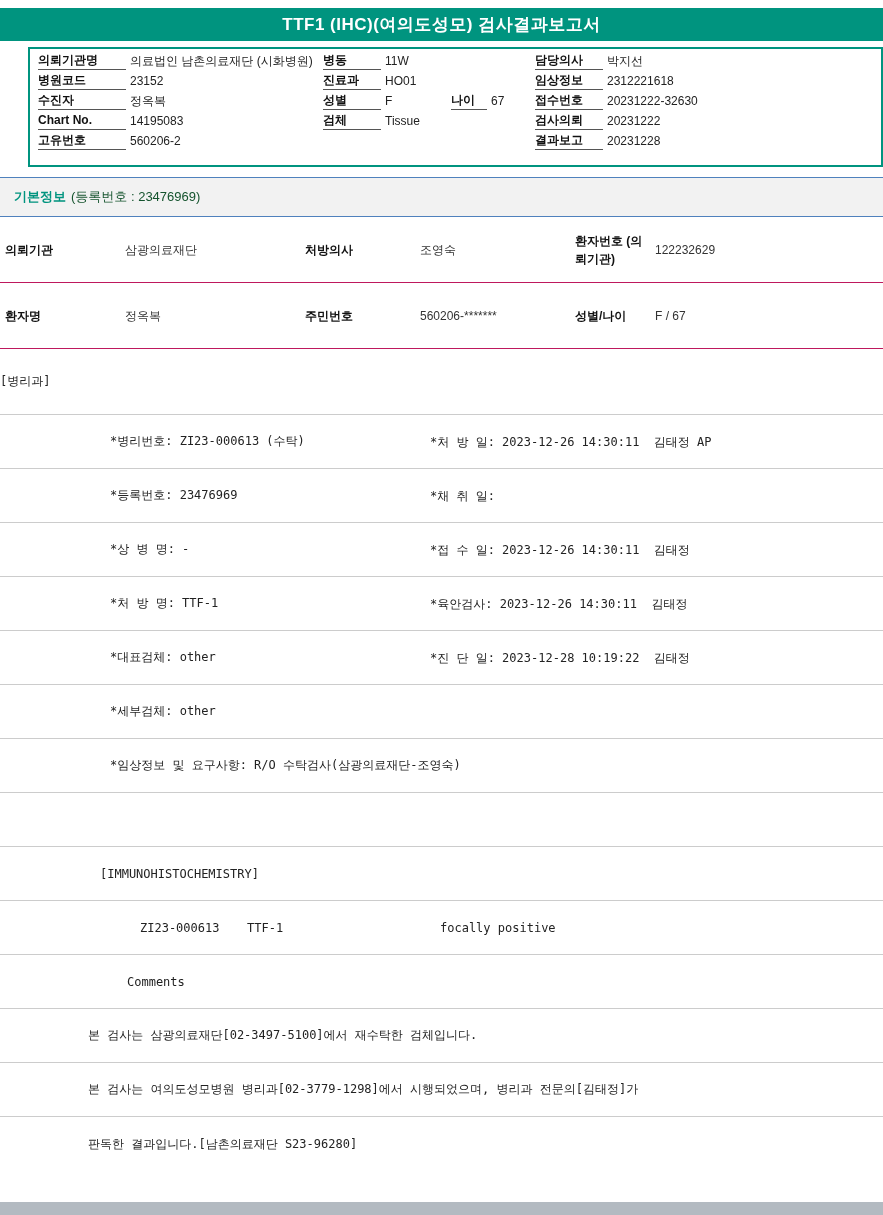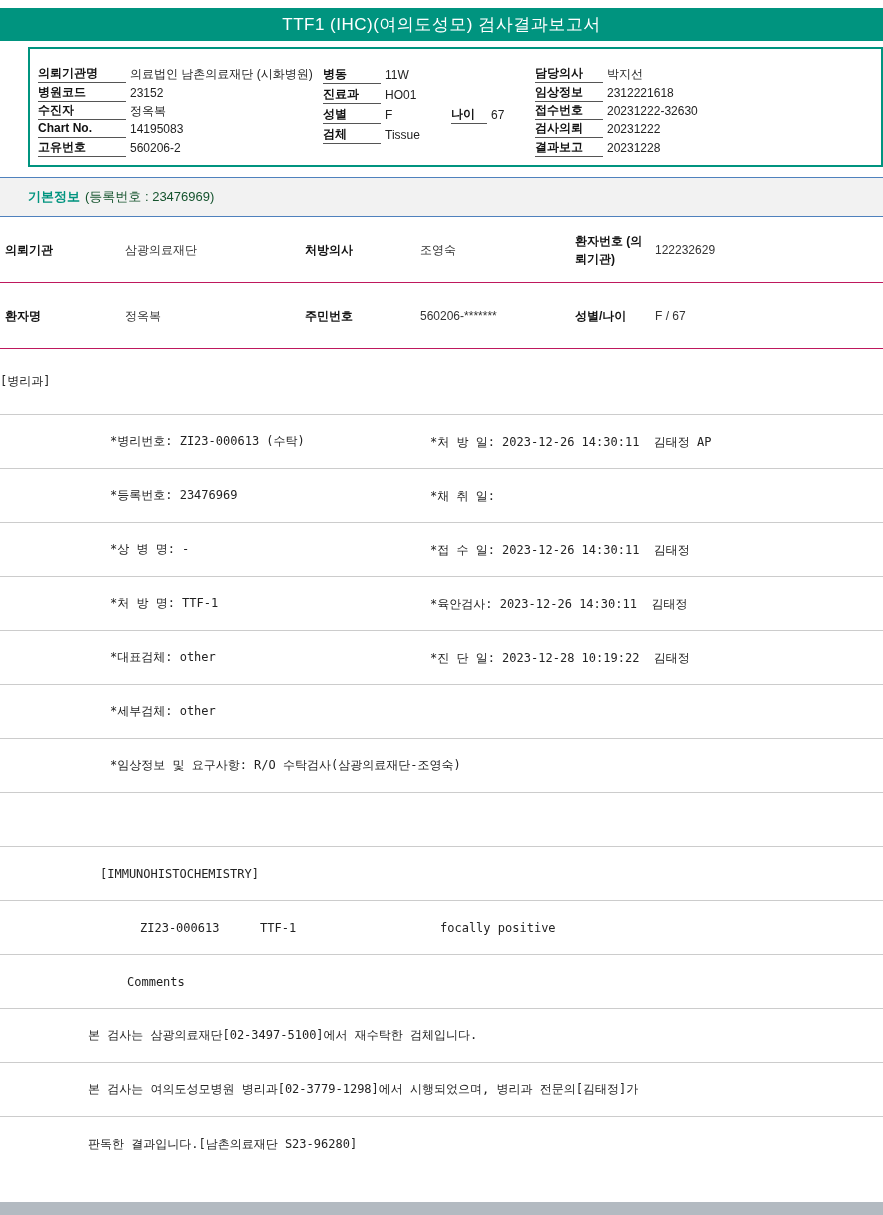--- a/index.html
+++ b/index.html
@@ -7,27 +7,27 @@
   body {
     width:883px; height:1215px; position:relative; overflow:hidden;
     font-family:"Liberation Sans","DejaVu Sans",sans-serif; color:#222222;
   }
 
   
   .banner {
     margin-top:8px; height:33px; background:#00947F;
     display:flex; align-items:center; justify-content:center;
   }
-  .banner h1 { color:#ffffff; font-size:17px; font-weight:normal; letter-spacing:.5px; }
+  .banner h1 { color:#ffffff; font-size:17px; font-weight:bold; letter-spacing:.5px; }
 
   
   .info-box {
     margin:6px 0 0 28px; height:120px;
     border:2px solid #00947F;
-    display:flex; padding:16px 0 8px 8px; font-size:12px;
+    display:flex; padding:2px 0 8px 8px; font-size:12px;
   }
   .info-col { display:flex; flex-direction:column; }
   .info-col-left  { width:285px; }
   .info-col-mid   { width:212px; }
   .info-col-right { flex:1; }
   .info-row { height:20px; display:flex; align-items:center; }
   .info-label {
     display:inline-block; font-weight:bold; color:#111;
     border-bottom:1px solid #555; line-height:17px;
   }
@@ -35,21 +35,21 @@
   .w-m { width:58px; }
   .w-r { width:68px; }
   .w-age { width:36px; margin-left:20px; }
   .info-value { margin-left:4px; color:#222; white-space:nowrap; }
   .val-sex { display:inline-block; width:46px; }
 
   
   .section-bar {
     margin-top:10px; height:40px; background:#F2F2F2;
     border-top:1px solid #4F81BD; border-bottom:1px solid #4F81BD;
-    display:flex; align-items:center; padding-left:28px; font-size:13px;
+    display:flex; align-items:center; padding-left:14px; font-size:13px;
   }
   .section-title { color:#00947F; font-weight:bold; }
   .section-sub { color:#14532d; margin-left:5px; }
 
   
   .pt-row {
     display:grid; grid-template-columns:120px 180px 115px 155px 80px 1fr;
     padding-left:5px; min-height:66px; align-items:center;
     border-bottom:1px solid #be185d; font-size:12px; line-height:1.5;
   }
@@ -59,21 +59,21 @@
   
   .results { font-family:"DejaVu Sans Mono","Liberation Mono",monospace; font-size:12px; color:#222; }
   .results span { white-space:pre; }
   .res-row { position:relative; height:54px; border-bottom:1px solid #cccccc; display:flex; align-items:center; }
   .dept-row { height:66px; }
   .dept-row span { margin-left:0;text-align:center; }
   .res-left { margin-left:110px; }
   .res-right { position:absolute; left:430px; top:50%; transform:translateY(-50%); }
   .res-ihc { margin-left:100px; }
   .ihc-spec   { position:absolute; left:140px; top:50%; transform:translateY(-50%); }
-  .ihc-test   { position:absolute; left:260px; top:50%; transform:translateY(-50%); }
+  .ihc-test   { position:absolute; left:247px; top:50%; transform:translateY(-50%); }
   .ihc-result { position:absolute; left:440px; top:50%; transform:translateY(-50%); }
   .res-comments { margin-left:127px; }
   .res-comment { margin-left:88px; }
   .no-border { border-bottom:none; }
 
   
   .bottom-bar { position:absolute; bottom:0; left:0; width:100%; height:13px; background:#B3BAC1; }
 </style>
 </head>
 <body>

